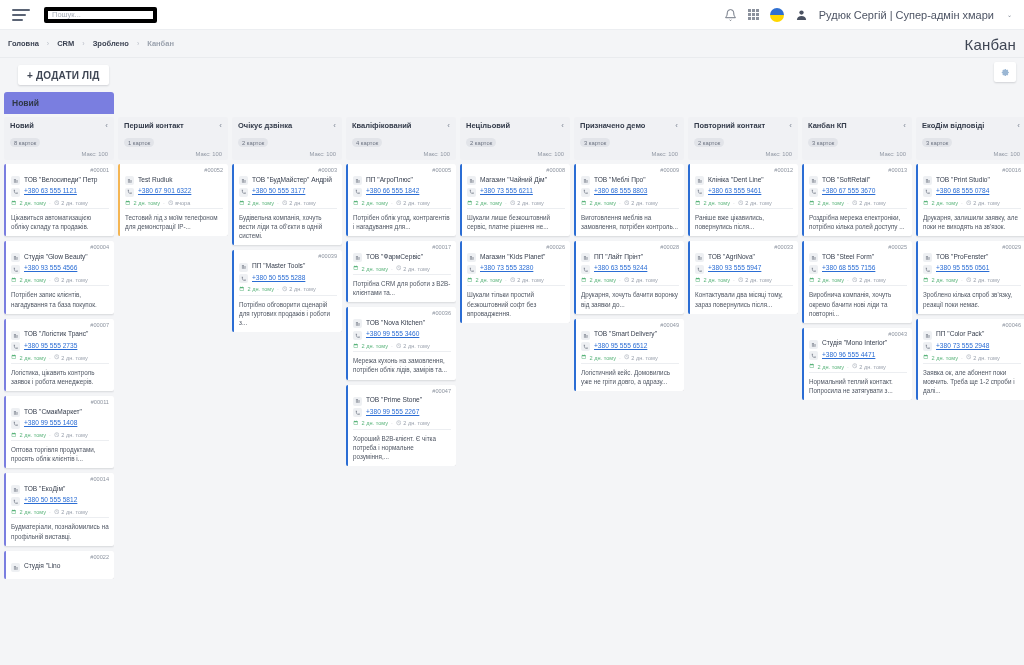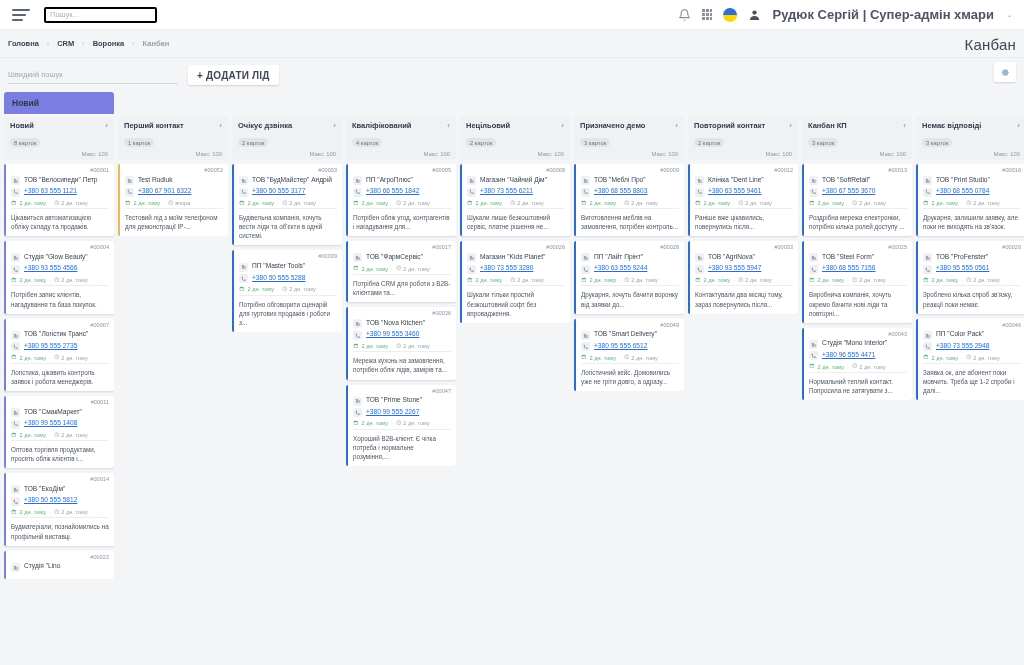--- a/index.html
+++ b/index.html
@@ -16,34 +16,34 @@
     display: flex; align-items: center;
     padding: 0 8px; border-bottom: 1px solid #eceef1;
     position: relative;
   }
   .burger { width: 18px; display: flex; flex-direction: column; gap: 3px; cursor: pointer; margin-left: 4px; }
   .burger i { display: block; height: 2px; background: #5b6475; border-radius: 1px; }
   .burger i:nth-child(2) { width: 80%; }
   .burger i:nth-child(3) { width: 60%; }
   .global-search {
     margin-left: 14px; width: 113px; height: 16px;
-    border: 2px solid #000000; border-radius: 2px;
+    border: 4px solid #000000; border-radius: 2px;
     font-size: 7.5px; color: #9aa1ad; padding: 0 4px;
     font-family: "Liberation Sans", sans-serif; background: #fff;
     line-height: 14px;
   }
   .global-search::placeholder { color: #a8aeb8; }
   .top-right { margin-left: auto; display: flex; align-items: center; gap: 11px; padding-right: 4px; }
   .ic { color: #6b7280; display: flex; align-items: center; justify-content: center; cursor: pointer; }
   .bell { width: 13px; height: 14px; }
   .grid-ic { display: grid; grid-template-columns: repeat(3, 2.4px); grid-template-rows: repeat(3, 2.4px); gap: 1.6px; cursor: pointer; }
   .grid-ic span { background: #8b919c; display: block; width: 2.4px; height: 2.4px; }
   .flag { width: 14px; height: 14px; border-radius: 50%; overflow: hidden; background: linear-gradient(180deg,#2f6fd0 0 50%, #ffd700 50% 100%); }
   .avatar-ic { width: 13px; height: 14px; color: #4a5161; }
-  .username { font-size: 13px; color: #4d5464; white-space: nowrap; cursor: pointer; font-weight: bold; }
+  .username { font-size: 11px; color: #4d5464; white-space: nowrap; cursor: pointer; }
   .caret { font-size: 6px; color: #7c8492; margin-left: 2px; }
 
   
   .crumbrow {
     height: 28px; background: #f4f5f7;
     display: flex; align-items: center; padding: 0 8px;
     position: relative; border-bottom: 1px solid #e9ebee;
   }
   .crumbs { display: flex; align-items: center; gap: 8px; font-size: 7.5px; }
   .crumbs a { color: #3b4252; font-weight: bold; text-decoration: none; cursor: pointer; }
@@ -174,29 +174,28 @@
     <span class="caret">⌄</span>
   </div>
 </div>
 
 <div class="crumbrow">
   <div class="crumbs" id="crumbs">
       <a>Головна</a>
       <span class="sep">›</span>
       <a>CRM</a>
       <span class="sep">›</span>
-      <a>Воронка</a>
+      <a>Зроблено</a>
       <span class="sep">›</span>
       <a class="cur">Канбан</a>
     </div>
   <div class="page-title">Канбан</div>
 </div>
 
 <div class="filterrow">
-  <input class="quick-search" placeholder="Швидкий пошук" style="">
   <button class="add-lead">+ ДОДАТИ ЛІД</button>
   <button class="gear-btn">
     <svg width="9" height="9" viewBox="0 0 24 24" fill="#9bb7d4">
       <path d="M12 8.5A3.5 3.5 0 1012 15.5 3.5 3.5 0 0012 8.5zm9-.5l-2-.6a7.3 7.3 0 00-.7-1.7l1-1.8-2.2-2.2-1.8 1a7.3 7.3 0 00-1.7-.7L13 0h-3l-.6 2a7.3 7.3 0 00-1.7.7l-1.8-1L3.7 3.9l1 1.8a7.3 7.3 0 00-.7 1.7L2 8v3l2 .6c.16.6.4 1.17.7 1.7l-1 1.8 2.2 2.2 1.8-1c.53.3 1.1.54 1.7.7L10 19h3l.6-2c.6-.16 1.17-.4 1.7-.7l1.8 1 2.2-2.2-1-1.8c.3-.53.54-1.1.7-1.7l2-.6z" transform="translate(0,2.5)"></path>
     </svg>
   </button>
 </div>
 
 <div class="board">
   <div class="group-row" id="group-row">
@@ -1013,21 +1012,21 @@
                   </svg></span>
                 <span>2 дн. тому</span>
               </span>
             </div>
             <div class="card-note">Нормальний теплий контакт. Попросила не затягувати з...</div>
           </div>
         </div>
       </div>
       <div class="col">
         <div class="col-head"><div class="col-head-top">
-            <span class="col-name">Немає відповіді</span>
+            <span class="col-name">ЕкоДім відповіді</span>
             <span class="collapse">‹</span>
           </div><span class="count-pill">3 карток</span><span class="max-label">Макс: 100</span></div>
         <div class="col-body">
           <div class="card" style="border-left-color: rgb(43, 109, 212);">
             <div class="card-id">#00016</div>
             <div class="card-row">
               <span class="rowic">
                 <svg width="5.5" height="5.5" viewBox="0 0 24 24" fill="currentColor">
                   <path d="M4 21V4h9v5h7v12H4zm2-2h5v-2H6v2zm0-4h5v-2H6v2zm0-4h5V9H6v2zm0-4h5V5H6v2zm7 12h5v-2h-5v2zm0-4h5v-2h-5v2zm0-4h5v-2h-5v2z"></path>
                 </svg>

